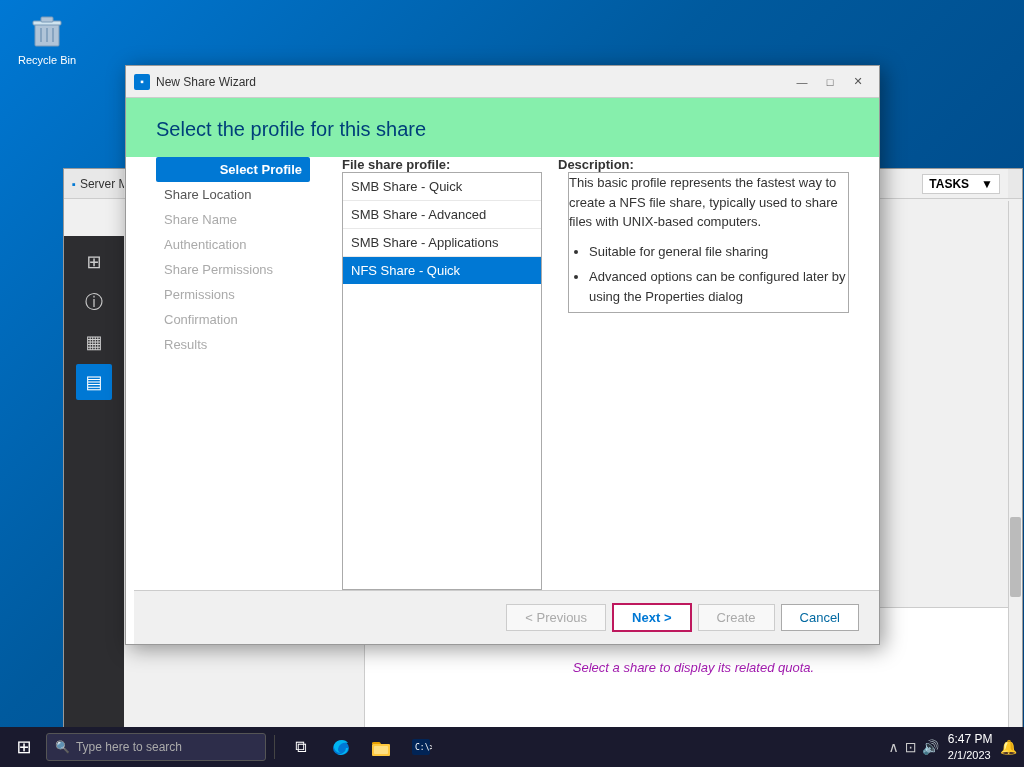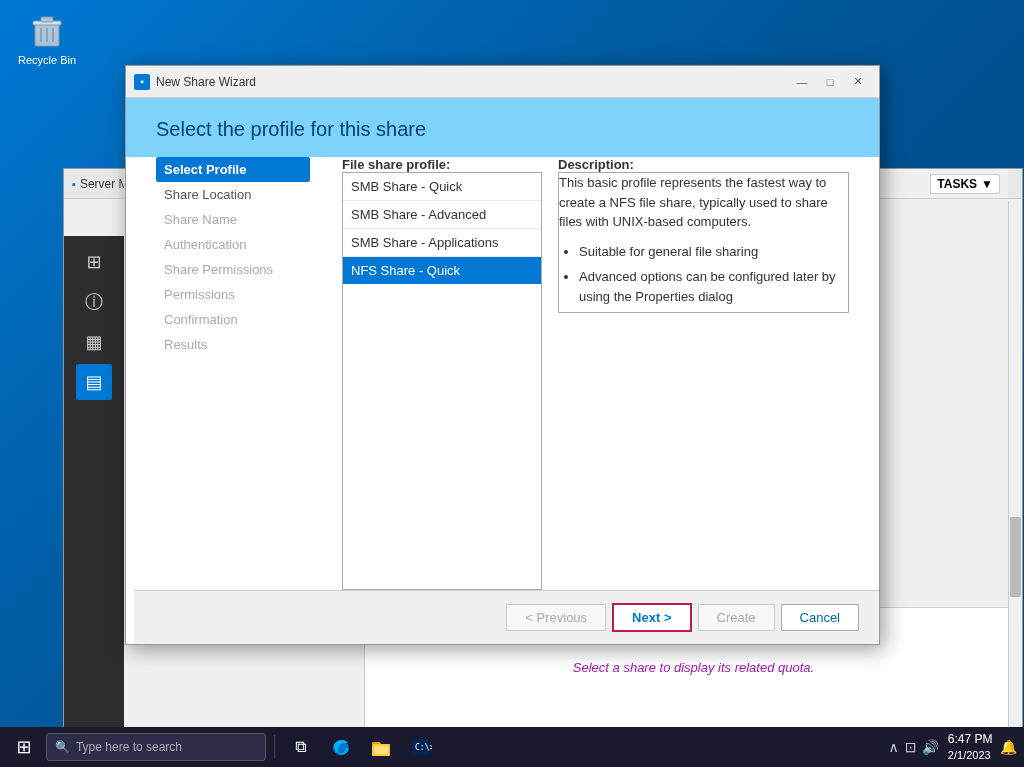--- a/index.html
+++ b/index.html
@@ -131,21 +131,21 @@
       background: #0078d4;
     }
     .tasks-dropdown {
       display: flex;
       align-items: center;
       background: white;
       border: 1px solid #ccc;
       padding: 2px 6px;
       font-size: 12px;
       font-weight: 600;
-      gap: 4px;
+      gap: 12px;
     }
 
     .quota-area {
       position: absolute;
       bottom: 0;
       right: 0;
       left: 300px;
       height: 120px;
       background: white;
       border-top: 1px solid #ccc;
@@ -217,21 +217,21 @@
 
     .dialog-body {
       flex: 1;
       display: flex;
       flex-direction: column;
       overflow: hidden;
     }
 
     .dialog-header {
       padding: 20px 30px 16px;
-      background: #7dd3fc;
+      background: #86efac;
     }
     .dialog-heading {
       font-size: 20px;
       font-weight: 300;
       color: #003f7a;
     }
 
     .dialog-content {
       flex: 1;
       display: flex;
@@ -249,20 +249,21 @@
       padding: 5px 8px;
       font-size: 13px;
       cursor: pointer;
       border-radius: 2px;
       color: #555;
     }
     .nav-item.active {
       background: #0078d4;
       color: white;
       font-weight: 600;
+      text-align: right;
     }
     .nav-item.disabled {
       color: #aaa;
       cursor: default;
     }
 
     
     .wizard-right {
       flex: 1;
       display: flex;
@@ -311,21 +312,21 @@
     .description-panel ul {
       padding-left: 20px;
       list-style: disc;
     }
     .description-panel li {
       margin-bottom: 6px;
       line-height: 1.5;
     }
     .panels-row {
       display: flex;
-      gap: 0;
+      gap: 10px;
       flex: 1;
     }
 
     
     .dialog-footer {
       height: 54px;
       background: #f0f0f0;
       border-top: 1px solid #ccc;
       display: flex;
       align-items: center;

